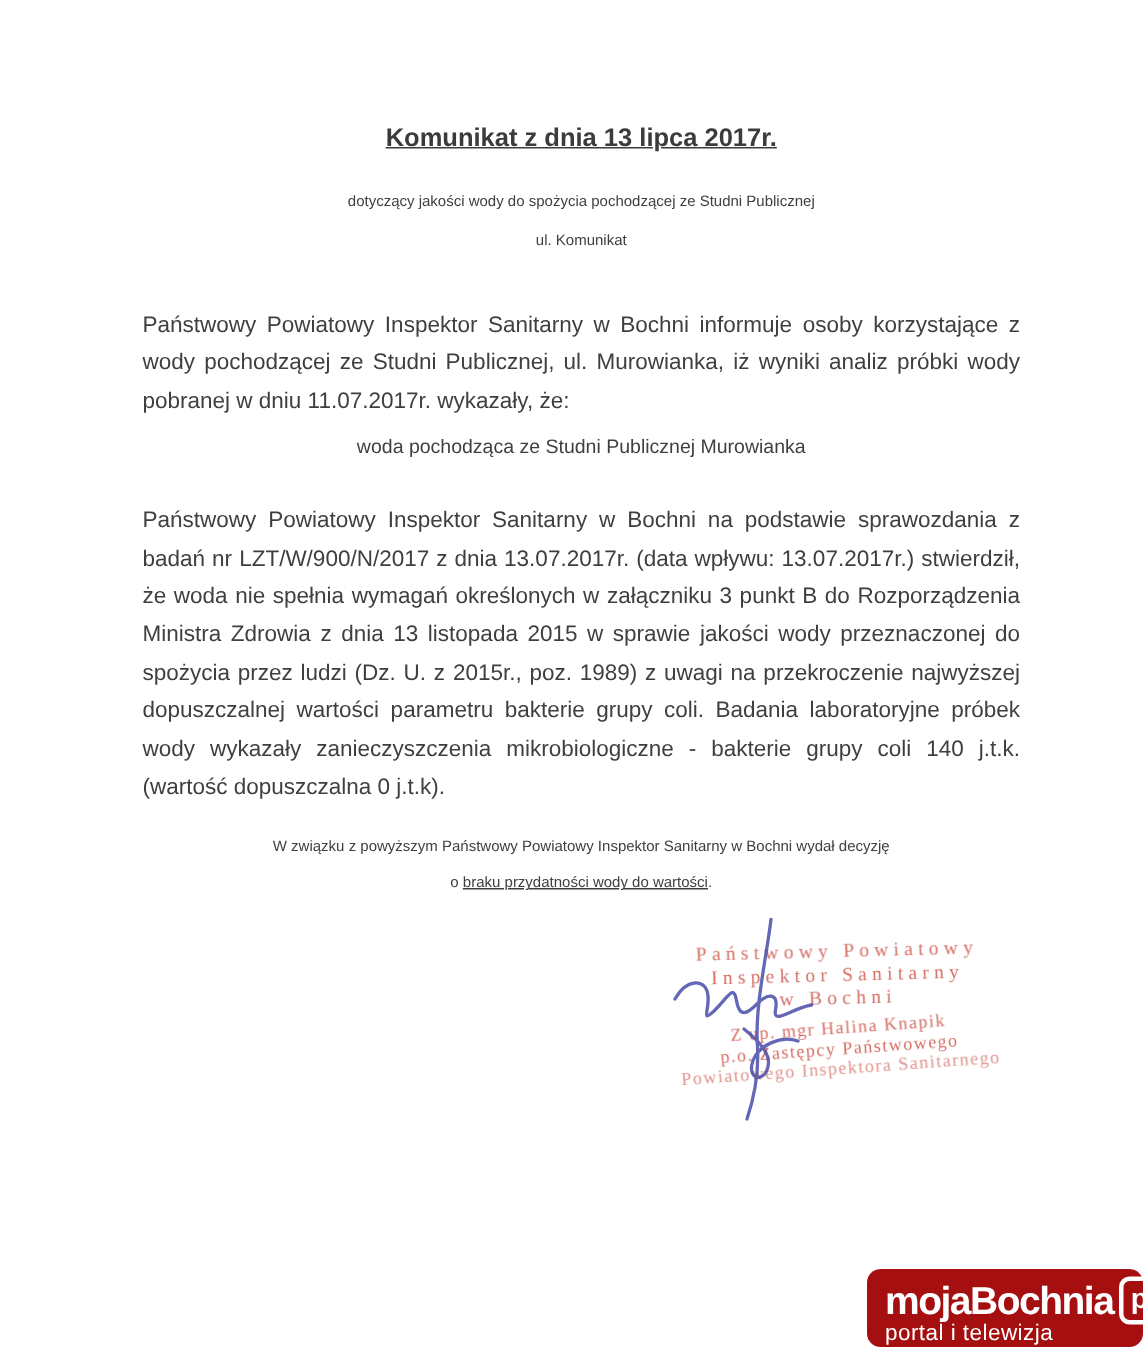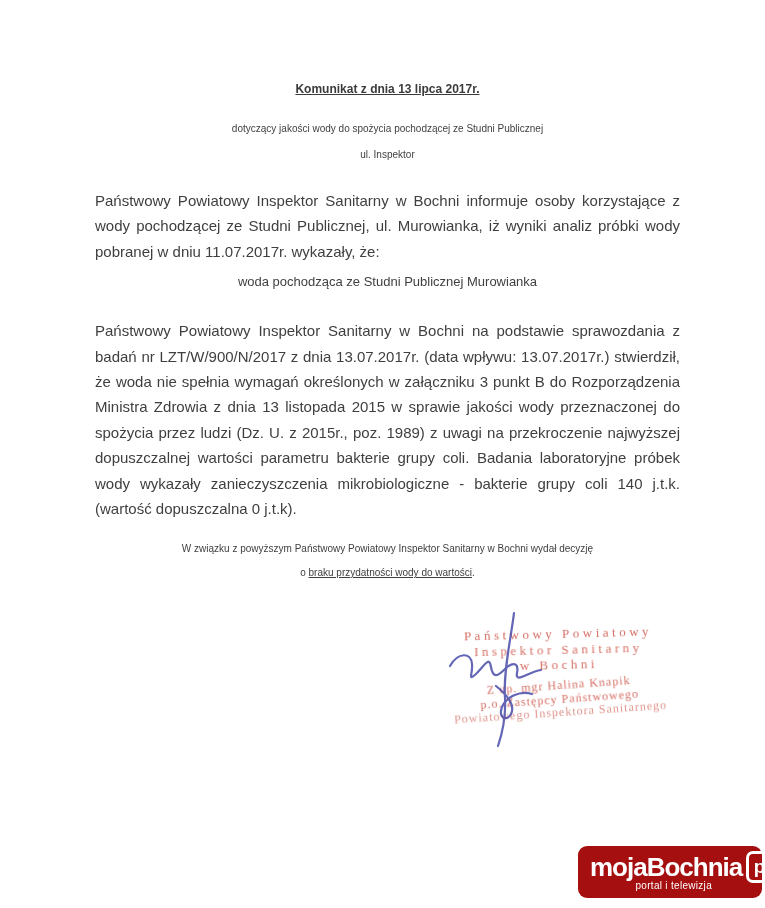--- a/index.html
+++ b/index.html
@@ -7,39 +7,39 @@
     position:relative;
     width:765px;height:908px;
     background:#ffffff;
     font-family:"Liberation Sans", sans-serif;
     color:#3f3f3f;
     overflow:hidden;
   }
   .content{padding:82px 85px 0 95px;}
   .doc-title{
     text-align:center;
-    font-size:12px;
+    font-size:17px;
     font-weight:bold;
     text-decoration:underline;
     color:#3b3b3b;
     margin:0 0 20px 0;
   }
   .doc-subtitle{
     text-align:center;
     font-size:10px;
     line-height:26px;
     margin:0;
   }
   .para{
     font-size:15px;
     line-height:25.4px;
     text-align:justify;
     margin:0;
   }
-  .p1{margin-top:20px;}
+  .p1{margin-top:30px;}
   .statement{
     text-align:center;
     font-size:13px;
     line-height:22px;
     margin-top:7px;
   }
   .statement .bold-line{font-weight:bold;}
   .p2{margin-top:25px;}
   .decision{
     text-align:center;
@@ -108,38 +108,38 @@
   .logo-tld-box{
     width:32px;height:32px;
     border:3px solid #ffffff;
     border-radius:7px;
     box-sizing:border-box;
     display:flex;align-items:center;justify-content:center;
     font-size:19px;font-weight:bold;
     flex:0 0 auto;
   }
   .logo-tagline{
-    font-size:10px;
-    text-align:right;
+    font-size:15px;
+    text-align:left;
     padding-right:42px;
     margin-top:-3px;
     letter-spacing:0.3px;
   }
 </style>
 </head>
 <body>
 
 <div class="page">
   <div class="content">
 
     <h1 class="doc-title">Komunikat z dnia 13 lipca 2017r.</h1>
 
     <p class="doc-subtitle">
       <span>dotyczący jakości wody do spożycia pochodzącej ze Studni Publicznej</span><br>
-      <span>ul. Inspektor</span>
+      <span>ul. Komunikat</span>
     </p>
 
     <p class="para p1">Państwowy Powiatowy Inspektor Sanitarny w Bochni informuje osoby korzystające z wody pochodzącej ze Studni Publicznej, ul. Murowianka, iż wyniki analiz próbki wody pobranej w dniu 11.07.2017r. wykazały, że:</p>
 
     <p class="statement">
       <span>woda pochodząca ze Studni Publicznej Murowianka</span><br>
     </p>
 
     <p class="para p2">Państwowy Powiatowy Inspektor Sanitarny w Bochni na podstawie sprawozdania z badań nr LZT/W/900/N/2017 z dnia 13.07.2017r. (data wpływu: 13.07.2017r.) stwierdził, że woda nie spełnia wymagań określonych w załączniku 3 punkt B do Rozporządzenia Ministra Zdrowia z dnia 13 listopada 2015 w sprawie jakości wody przeznaczonej do spożycia przez ludzi (Dz. U. z 2015r., poz. 1989) z uwagi na przekroczenie najwyższej dopuszczalnej wartości parametru bakterie grupy coli. Badania laboratoryjne próbek wody wykazały zanieczyszczenia mikrobiologiczne - bakterie grupy coli 140 j.t.k. (wartość dopuszczalna 0 j.t.k).</p>
 

